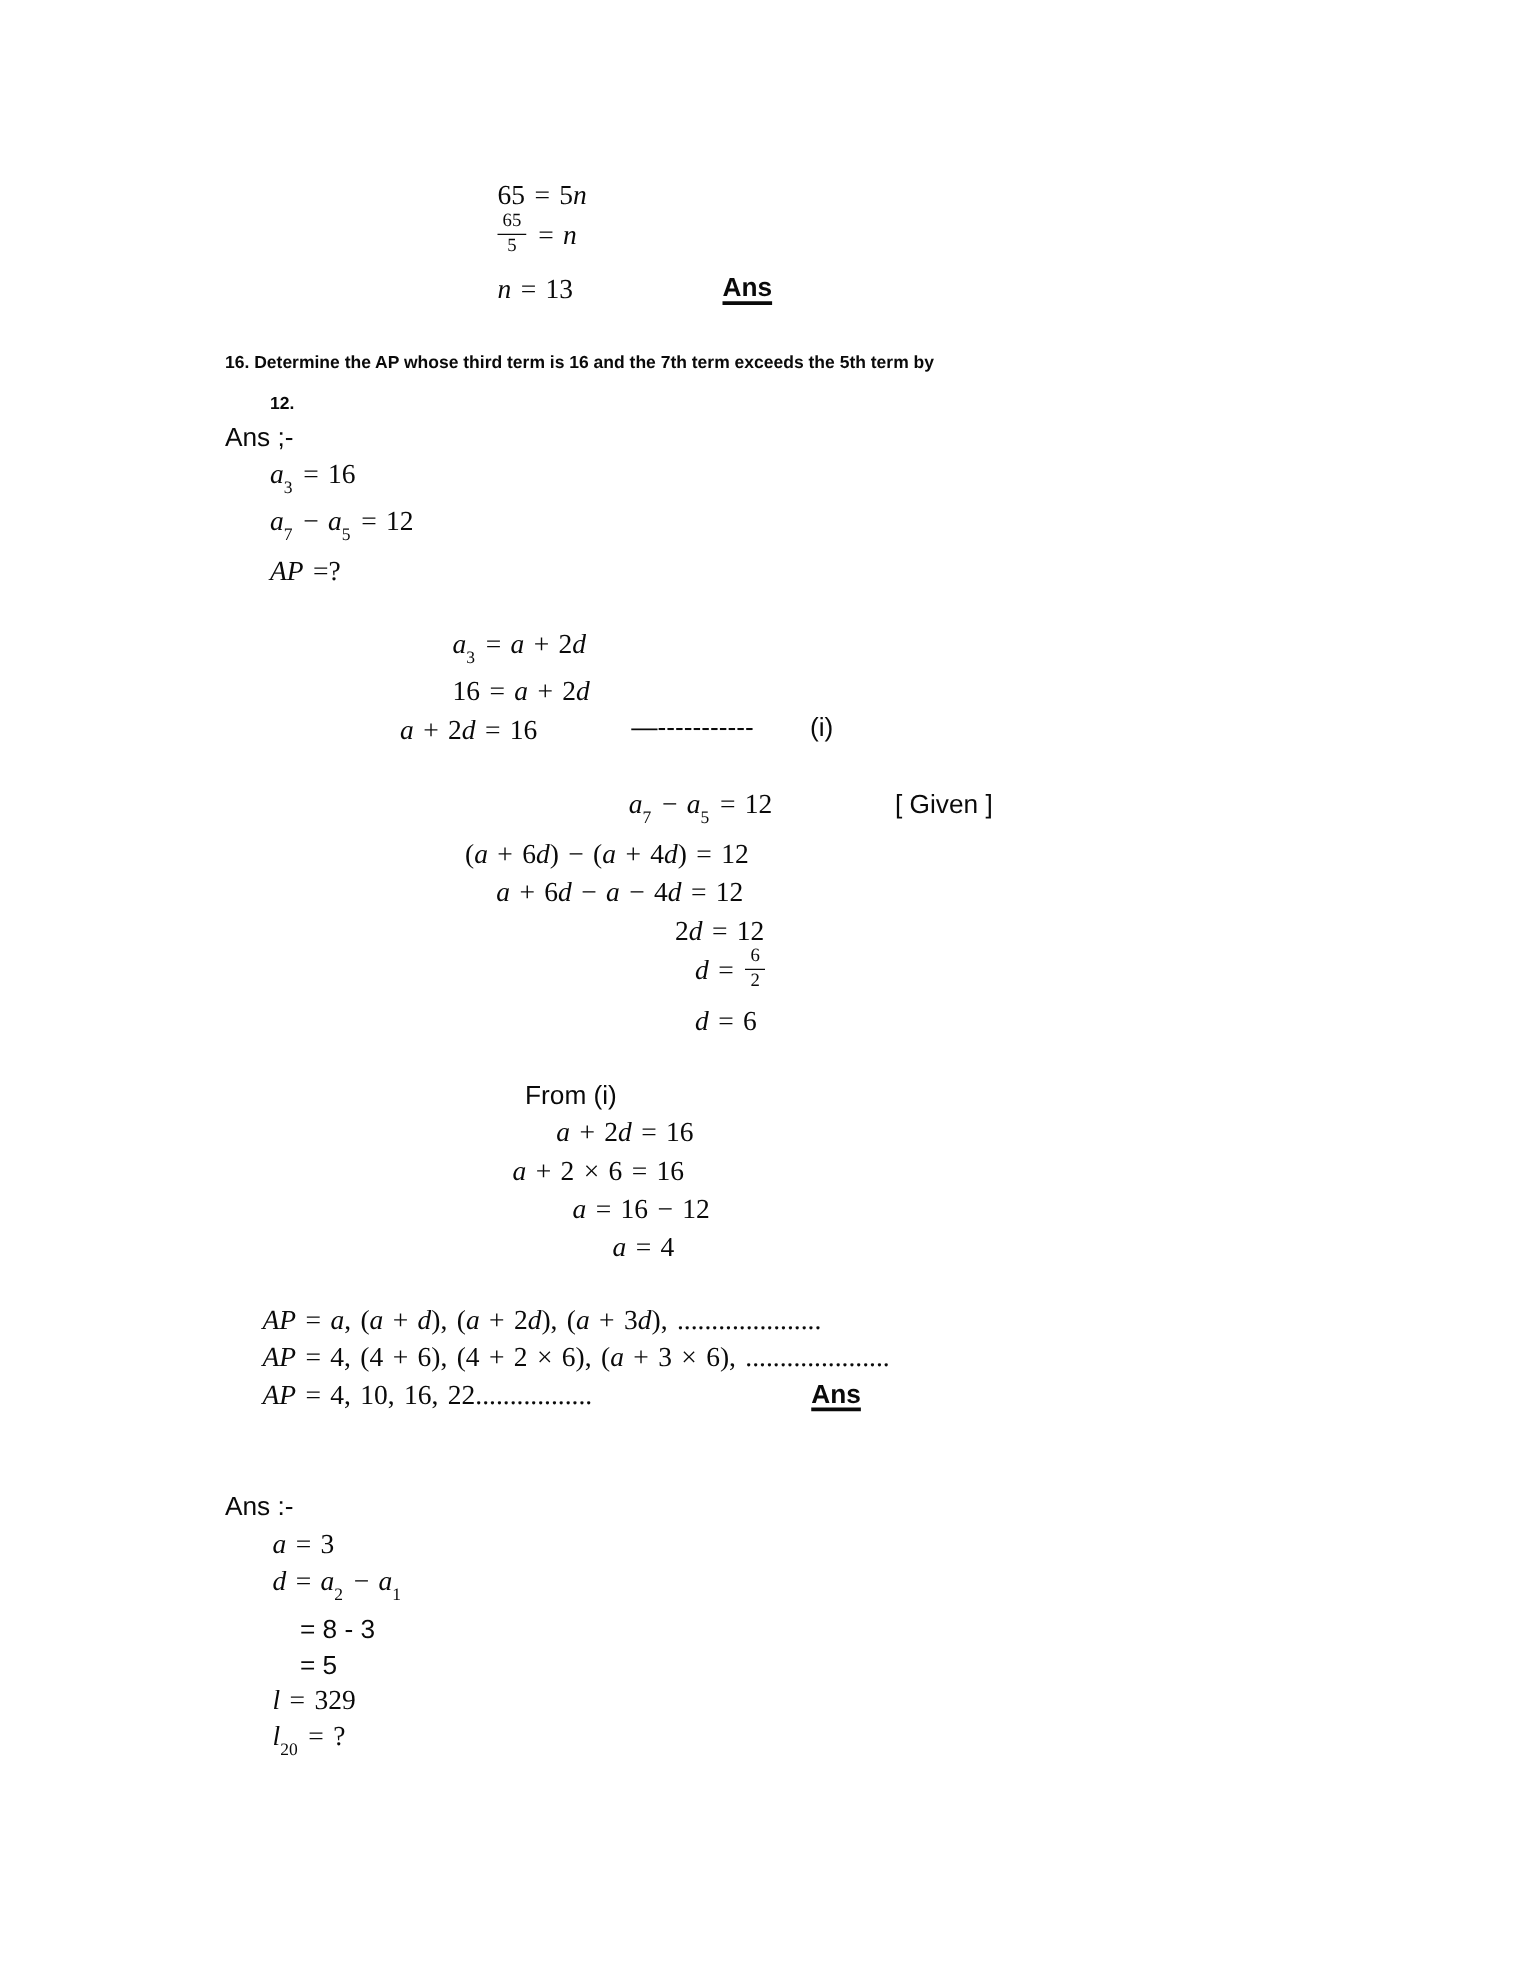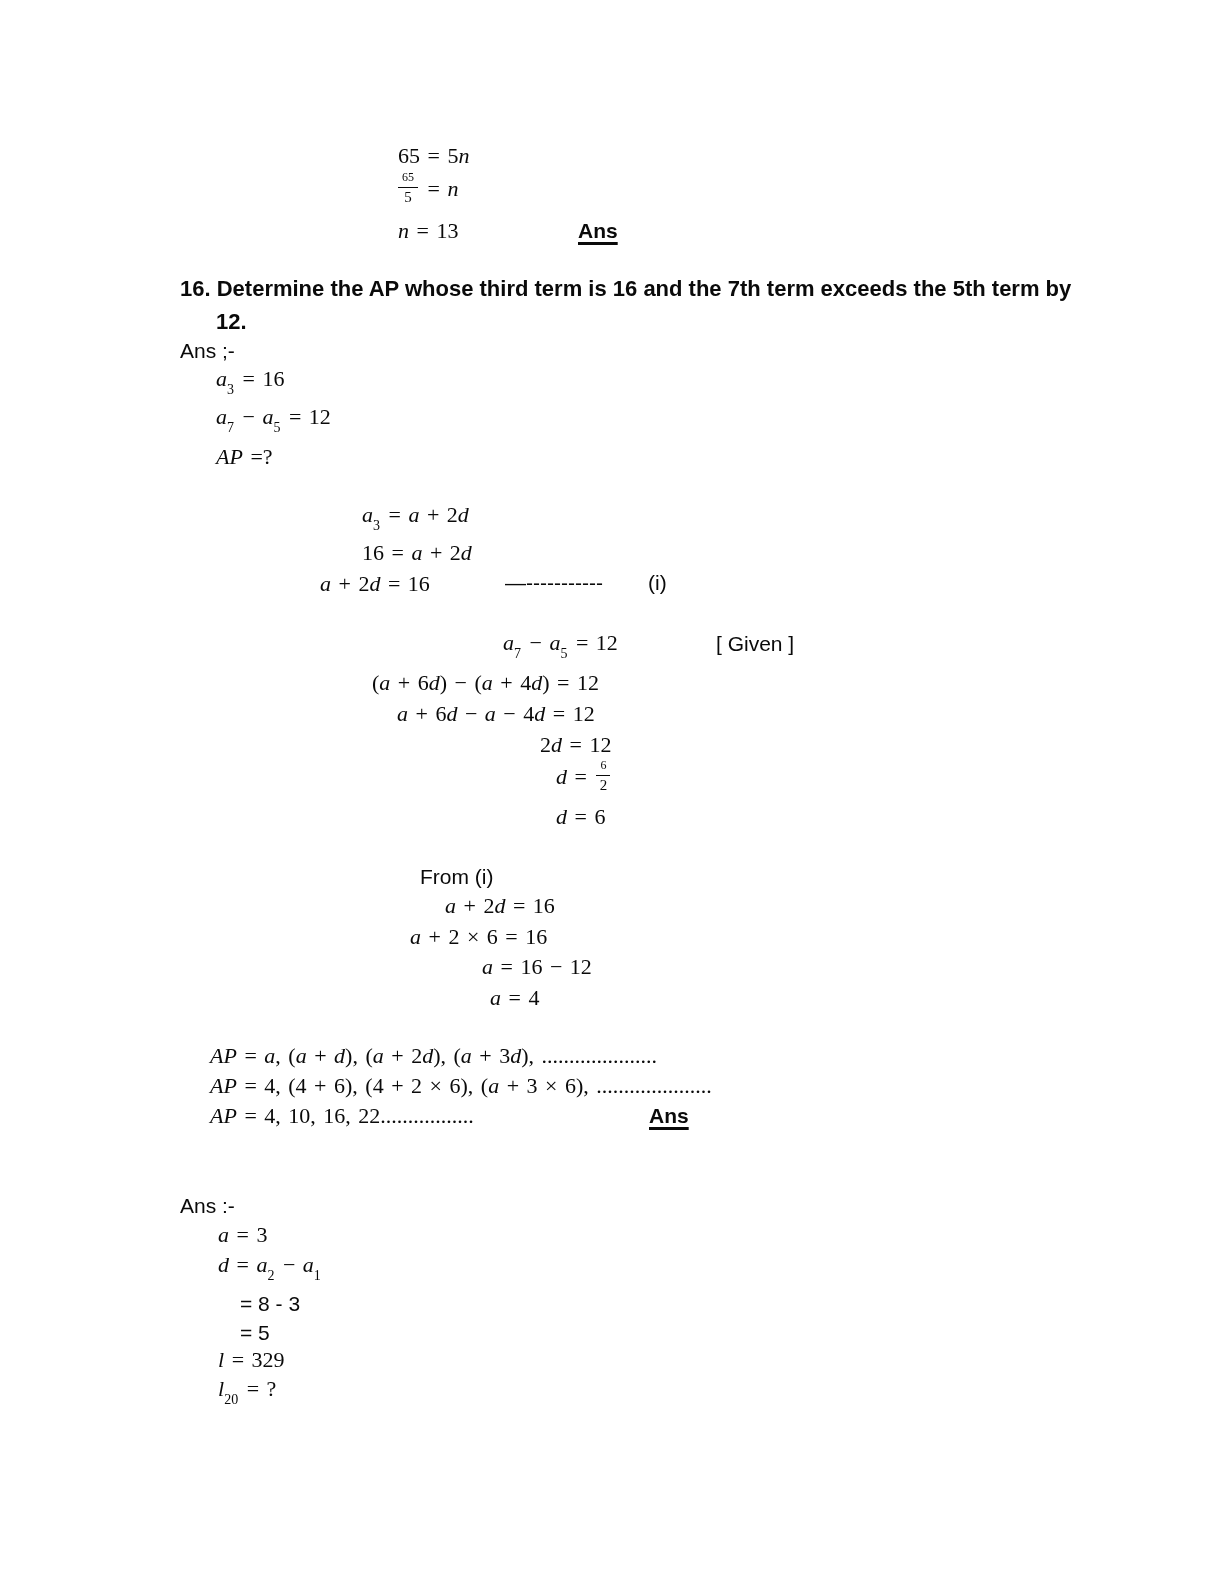--- a/index.html
+++ b/index.html
@@ -33,39 +33,39 @@
   
   .frac {
     display: inline-block;
     vertical-align: middle;
     text-align: center;
     margin: 0 2px;
     transform: translateY(-3px);
   }
   .frac .fn {
     display: block;
-    font-size: 12px;
+    font-size: 15px;
     line-height: 17px;
     padding: 0 4px 1px 4px;
     border-bottom: 1.8px solid #0a0a0a;
   }
   .frac .fd {
     display: block;
     font-size: 15px;
     line-height: 17px;
     padding-top: 1px;
   }
   
   .sans {
     font-family: "Liberation Sans", sans-serif;
     font-size: 21px;
   }
   .hb {
     font-weight: bold;
-    font-size: 22px;
+    font-size: 14px;
   }
   .ansu {
     font-weight: bold;
     text-decoration: underline;
     text-decoration-thickness: 2.5px;
     text-underline-offset: 4px;
   }
 </style>
 </head>
 <body>
@@ -95,21 +95,21 @@
   <div class="line sans" style="left:716px; top:631px;">[ Given ]</div>
   <div class="line math" style="left:372px; top:670px;"><span class="m-r">(</span><span class="m-i">a</span><span class="m-r"> + 6</span><span class="m-i">d</span><span class="m-r">) − (</span><span class="m-i">a</span><span class="m-r"> + 4</span><span class="m-i">d</span><span class="m-r">) = 12</span></div>
   <div class="line math" style="left:397px; top:701px;"><span class="m-i">a</span><span class="m-r"> + 6</span><span class="m-i">d</span><span class="m-r"> − </span><span class="m-i">a</span><span class="m-r"> − 4</span><span class="m-i">d</span><span class="m-r"> = 12</span></div>
   <div class="line math" style="left:540px; top:732px;"><span class="m-r">2</span><span class="m-i">d</span><span class="m-r"> = 12</span></div>
   <div class="line math" style="left:556px; top:760px;"><span class="m-i">d</span><span class="m-r"> = </span><span class="frac"><span class="fn">6</span><span class="fd">2</span></span></div>
   <div class="line math" style="left:556px; top:804px;"><span class="m-i">d</span><span class="m-r"> = 6</span></div>
 
   <div class="line sans" style="left:420px; top:864px;text-align:right;">From (i)</div>
   <div class="line math" style="left:445px; top:893px;"><span class="m-i">a</span><span class="m-r"> + 2</span><span class="m-i">d</span><span class="m-r"> = 16</span></div>
   <div class="line math" style="left:410px; top:924px;"><span class="m-i">a</span><span class="m-r"> + 2 × 6 = 16</span></div>
-  <div class="line math" style="left:482px; top:954px;"><span class="m-i">a</span><span class="m-r"> = 16 − 12</span></div>
+  <div class="line math" style="left:458px; top:954px;"><span class="m-i">a</span><span class="m-r"> = 16 − 12</span></div>
   <div class="line math" style="left:490px; top:985px;"><span class="m-i">a</span><span class="m-r"> = 4</span></div>
 
   <div class="line math" style="left:210px; top:1043px;"><span class="m-i">AP</span><span class="m-r"> = </span><span class="m-i">a</span><span class="m-r">, (</span><span class="m-i">a</span><span class="m-r"> + </span><span class="m-i">d</span><span class="m-r">), (</span><span class="m-i">a</span><span class="m-r"> + 2</span><span class="m-i">d</span><span class="m-r">), (</span><span class="m-i">a</span><span class="m-r"> + 3</span><span class="m-i">d</span><span class="m-r">), .....................</span></div>
   <div class="line math" style="left:210px; top:1073px;"><span class="m-i">AP</span><span class="m-r"> = 4, (4 + 6), (4 + 2 × 6), (</span><span class="m-i">a</span><span class="m-r"> + 3 × 6), .....................</span></div>
   <div class="line math" style="left:210px; top:1103px;"><span class="m-i">AP</span><span class="m-r"> = 4, 10, 16, 22.................</span></div>
   <div class="line sans ansu" style="left:649px; top:1103px;">Ans</div>
 
   <div class="line sans" style="left:180px; top:1193px;">Ans :-</div>
 
   <div class="line math" style="left:218px; top:1222px;"><span class="m-i">a</span><span class="m-r"> = 3</span></div>

